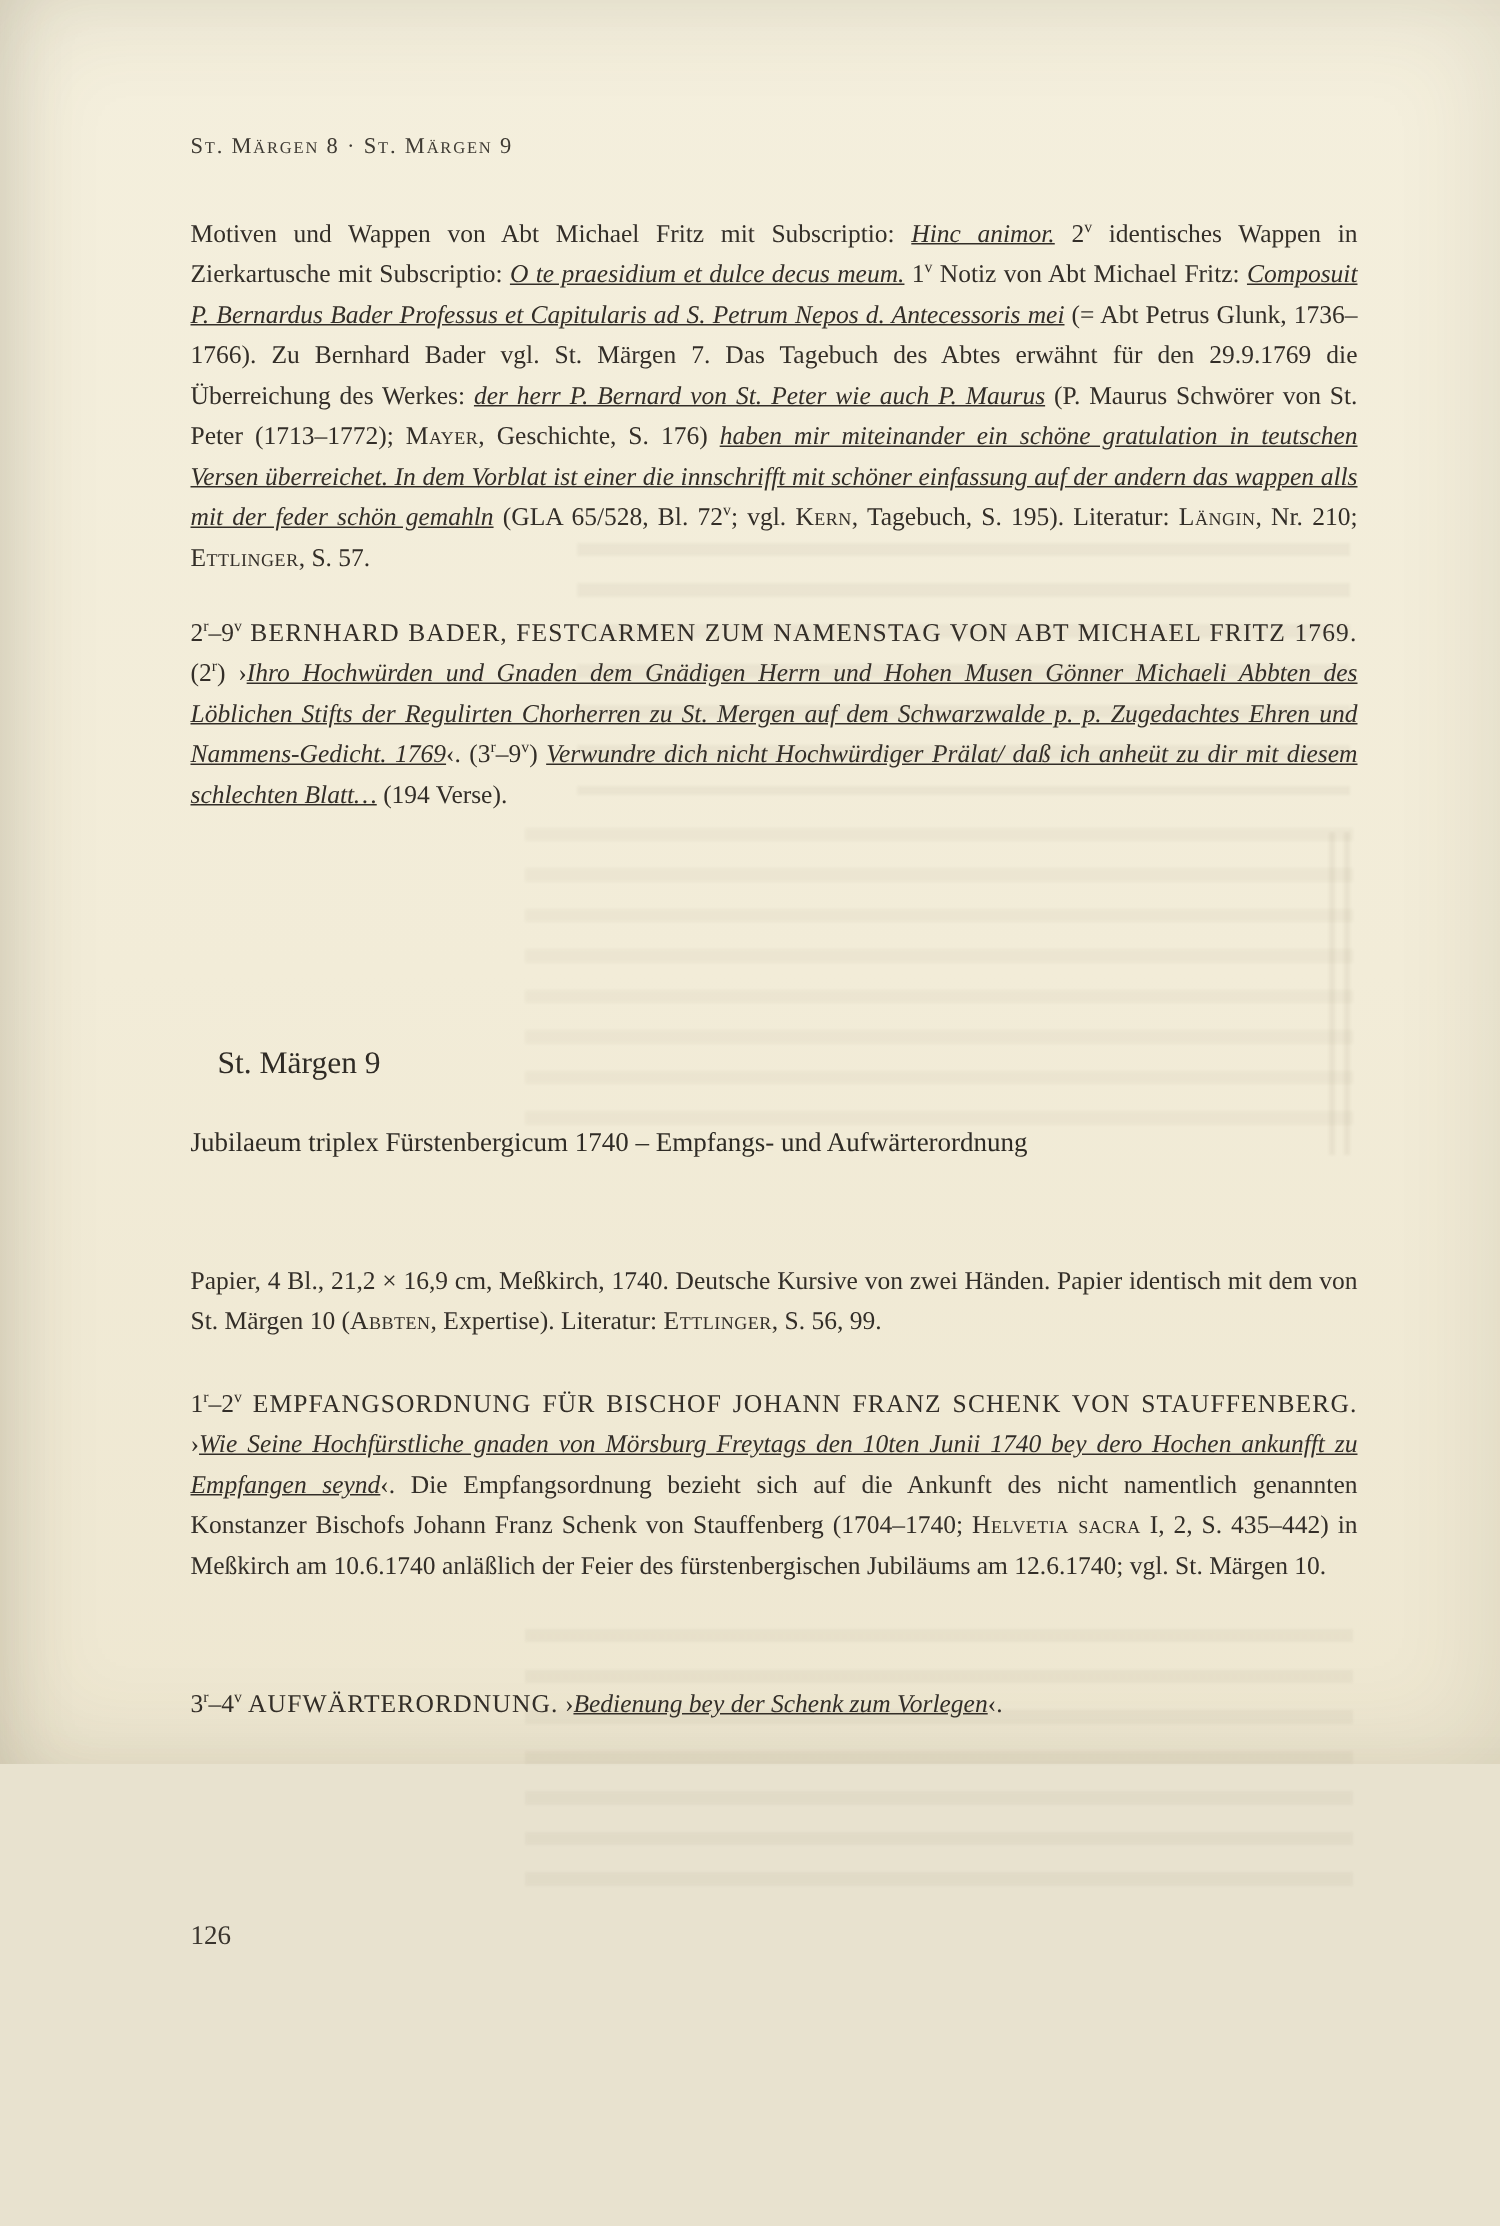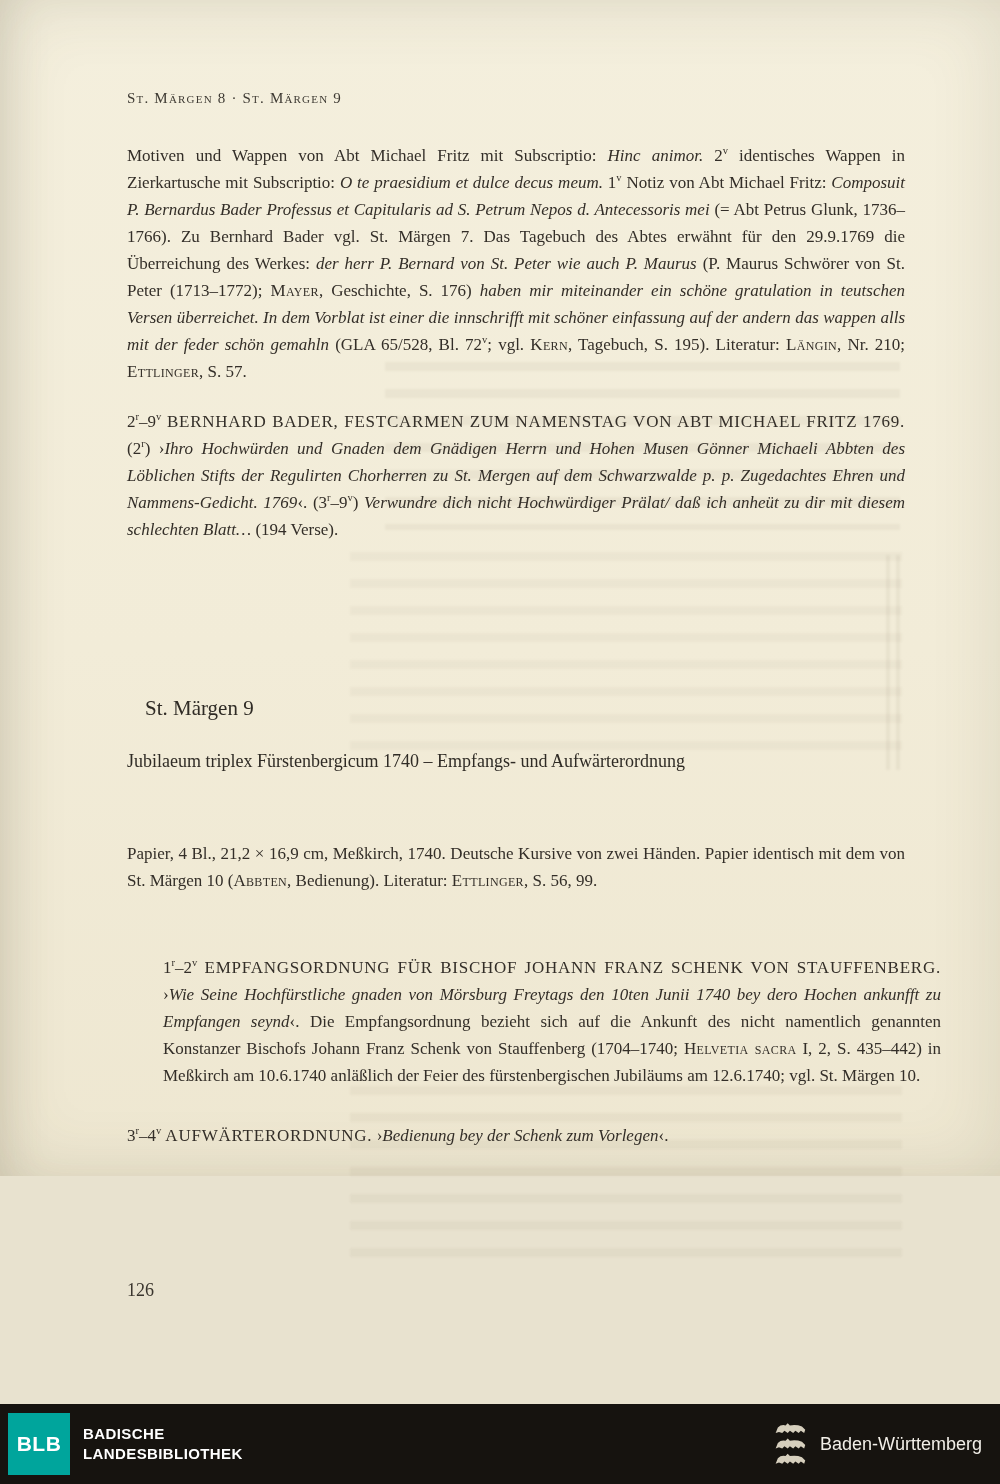--- a/index.html
+++ b/index.html
@@ -32,36 +32,36 @@
     font-size:15px;letter-spacing:1.2px;
     font-variant:small-caps;color:#3e3a33;
   }
   .par{
     position:absolute;left:127px;width:778px;margin:0;
     font-size:17px;line-height:27px;text-align:justify;color:#332e28;
   }
   .p1{top:142px;}
   .p2{top:408px;}
   .p3{top:840px;}
-  .p4{top:954px;margin-left:36px;}
+  .p4{top:922px;}
   .p5{top:1122px;}
   .section-heading{
     position:absolute;left:127px;top:678px;margin:18px;
     font-size:21px;font-weight:400;color:#2f2b25;
   }
   .entry-title{
     position:absolute;left:127px;top:745px;margin:0;width:790px;
     font-size:18px;line-height:33px;font-weight:400;color:#2f2b25;
     hyphens:manual;
   }
   .page-number{
     position:absolute;left:127px;top:1280px;
     font-size:18px;color:#3a352e;
   }
-  .seg-italic{font-style:italic;}
+  .seg-italic{font-style:italic;text-decoration:underline;}
   .seg-smallcaps{font-variant:small-caps;letter-spacing:.02em;}
   .seg-tracked{letter-spacing:.045em;}
   sup{font-size:.62em;vertical-align:super;line-height:0;}
 
   .footer{
     position:absolute;left:0;top:1404px;width:1000px;height:80px;
     background:#16130f;
     display:flex;align-items:center;
     font-family:"Liberation Sans","DejaVu Sans",sans-serif;
     color:#ffffff;
@@ -90,41 +90,22 @@
   <header class="running-head">St. Märgen 8 · St. Märgen 9</header>
 
   <p class="par p1"><span>Motiven und Wappen von Abt Michael Fritz mit Subscriptio: </span><span class="seg-italic">Hinc animor.</span><span> 2</span><sup>v</sup><span> identisches Wappen in Zierkartusche mit Subscriptio: </span><span class="seg-italic">O te praesidium et dulce decus meum.</span><span> 1</span><sup>v</sup><span> Notiz von Abt Michael Fritz: </span><span class="seg-italic">Composuit P. Bernardus Bader Professus et Capitularis ad S. Petrum Nepos d. Antecessoris mei</span><span> (= Abt Petrus Glunk, 1736–1766). Zu Bernhard Bader vgl. St. Märgen 7. Das Tagebuch des Abtes erwähnt für den 29.9.1769 die Überreichung des Werkes: </span><span class="seg-italic">der herr P. Bernard von St. Peter wie auch P. Maurus</span><span> (P. Maurus Schwörer von St. Peter (1713–1772); </span><span class="seg-smallcaps">Mayer</span><span>, Geschichte, S. 176) </span><span class="seg-italic">haben mir miteinander ein schöne gratulation in teutschen Versen überreichet. In dem Vorblat ist einer die innschrifft mit schöner einfassung auf der andern das wappen alls mit der feder schön gemahln</span><span> (GLA 65/528, Bl. 72</span><sup>v</sup><span>; vgl. </span><span class="seg-smallcaps">Kern</span><span>, Tagebuch, S. 195). Literatur: </span><span class="seg-smallcaps">Längin</span><span>, Nr. 210; </span><span class="seg-smallcaps">Ettlinger</span><span>, S. 57.</span></p>
 
   <p class="par p2"><span>2</span><sup>r</sup><span>–9</span><sup>v</sup><span class="seg-tracked"> BERNHARD BADER, FESTCARMEN ZUM NAMENSTAG VON ABT MICHAEL FRITZ 1769.</span><span> (2</span><sup>r</sup><span>) ›</span><span class="seg-italic">Ihro Hochwürden und Gnaden dem Gnädigen Herrn und Hohen Musen Gönner Michaeli Abbten des Löblichen Stifts der Regulirten Chorherren zu St. Mergen auf dem Schwarzwalde p. p. Zugedachtes Ehren und Nammens-Gedicht. 1769</span><span>‹. (3</span><sup>r</sup><span>–9</span><sup>v</sup><span>) </span><span class="seg-italic">Verwundre dich nicht Hochwürdiger Prälat/ daß ich anheüt zu dir mit diesem schlechten Blatt…</span><span> (194 Verse).</span></p>
 
   <h2 class="section-heading">St. Märgen 9</h2>
 
   <h1 class="entry-title">Jubilaeum triplex Fürstenbergicum 1740 – Empfangs- und Aufwär­terordnung</h1>
 
-  <p class="par p3"><span>Papier, 4 Bl., 21,2 × 16,9 cm, Meßkirch, 1740. Deutsche Kursive von zwei Händen. Papier identisch mit dem von St. Märgen 10 (</span><span class="seg-smallcaps">Abbten</span><span>, Bedienung). Literatur: </span><span class="seg-smallcaps">Ettlinger</span><span>, S. 56, 99.</span></p>
+  <p class="par p3"><span>Papier, 4 Bl., 21,2 × 16,9 cm, Meßkirch, 1740. Deutsche Kursive von zwei Händen. Papier identisch mit dem von St. Märgen 10 (</span><span class="seg-smallcaps">Abbten</span><span>, Expertise). Literatur: </span><span class="seg-smallcaps">Ettlinger</span><span>, S. 56, 99.</span></p>
 
   <p class="par p4"><span>1</span><sup>r</sup><span>–2</span><sup>v</sup><span class="seg-tracked"> EMPFANGSORDNUNG FÜR BISCHOF JOHANN FRANZ SCHENK VON STAUFFENBERG.</span><span> ›</span><span class="seg-italic">Wie Seine Hochfürstliche gnaden von Mörsburg Freytags den 10ten Junii 1740 bey dero Hochen ankunfft zu Empfangen seynd</span><span>‹. Die Empfangsordnung bezieht sich auf die Ankunft des nicht namentlich genannten Konstanzer Bischofs Johann Franz Schenk von Stauffenberg (1704–1740; </span><span class="seg-smallcaps">Helvetia sacra</span><span> I, 2, S. 435–442) in Meßkirch am 10.6.1740 anläßlich der Feier des fürstenbergischen Jubiläums am 12.6.1740; vgl. St. Märgen 10.</span></p>
 
   <p class="par p5"><span>3</span><sup>r</sup><span>–4</span><sup>v</sup><span class="seg-tracked"> AUFWÄRTERORDNUNG.</span><span> ›</span><span class="seg-italic">Bedienung bey der Schenk zum Vorlegen</span><span>‹.</span></p>
 
   <div class="page-number">126</div>
 
-  <footer class="footer">
-    <div class="blb-badge">
-      <span>BLB</span>
-    </div>
-    <div class="lib-name">
-      <div>BADISCHE</div>
-      <div>LANDESBIBLIOTHEK</div>
-    </div>
-    <div class="bw">
-      <svg class="arms-icon" width="38" height="46" viewBox="0 0 34 42" aria-hidden="true">
-        <g fill="#d6cfbd">
-          <path d="M3 11 L5 6 Q8 3 12 4 L14 2 L16 4 Q22 3 27 5 L30 8 L29 11 L26 9 L24 11 L21 9 L19 11 L16 9 L14 11 L11 9 L9 11 L6 10 Z"></path>
-          <path transform="translate(0,14)" d="M3 11 L5 6 Q8 3 12 4 L14 2 L16 4 Q22 3 27 5 L30 8 L29 11 L26 9 L24 11 L21 9 L19 11 L16 9 L14 11 L11 9 L9 11 L6 10 Z"></path>
-          <path transform="translate(0,28)" d="M3 11 L5 6 Q8 3 12 4 L14 2 L16 4 Q22 3 27 5 L30 8 L29 11 L26 9 L24 11 L21 9 L19 11 L16 9 L14 11 L11 9 L9 11 L6 10 Z"></path>
-        </g>
-      </svg>
-      <span class="bw-label">Baden-Württemberg</span>
-    </div>
-  </footer>
 
 </div>
 
 </body></html>

